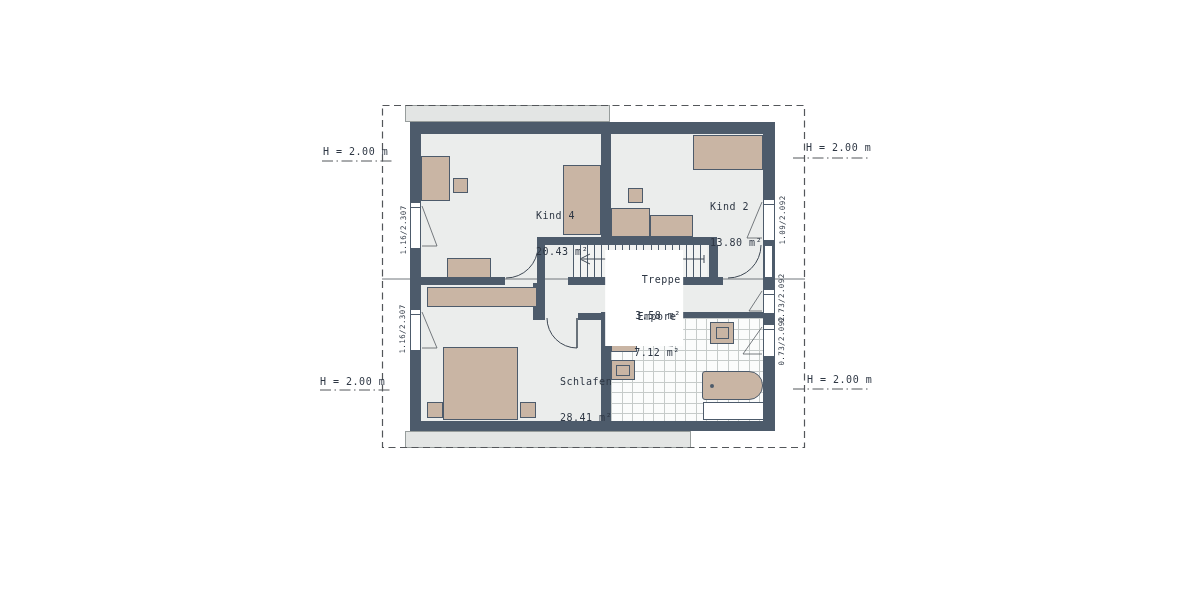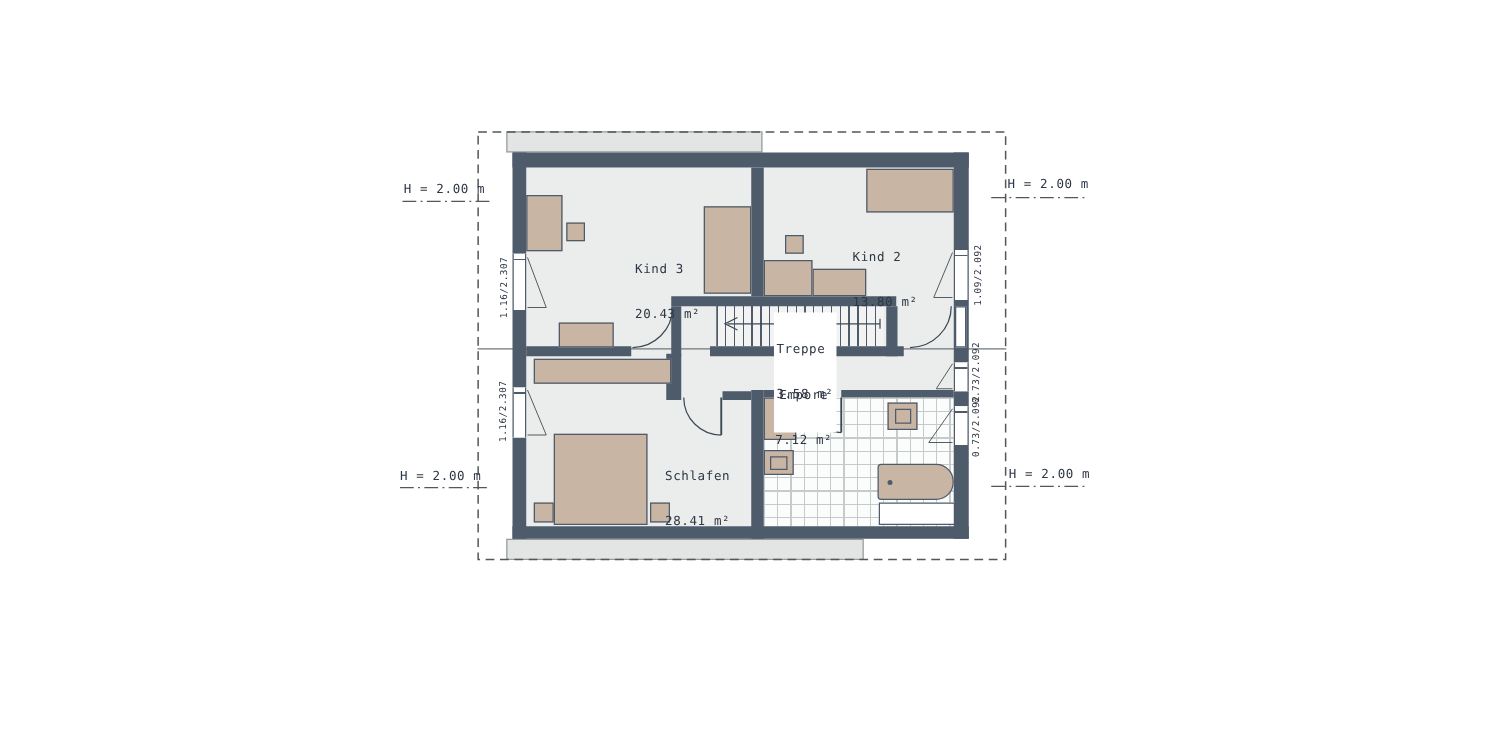--- a/index.html
+++ b/index.html
@@ -18,21 +18,21 @@
   svg.overlay{position:absolute;left:0;top:0;z-index:2;}
   .treads{background:#f2f3f2;
           background-image:repeating-linear-gradient(to right,var(--c-wall,#4d5b6b) 0,var(--c-wall,#4d5b6b) 1px,transparent 1px,transparent 7.05px);
           z-index:1;}
   .tiles{background:#fbfcfc;
          background-image:repeating-linear-gradient(to right,var(--c-tile_line,#c6cbca) 0,var(--c-tile_line,#c6cbca) 1px,transparent 1px,transparent 10.6px),
                           repeating-linear-gradient(to bottom,var(--c-tile_line,#c6cbca) 0,var(--c-tile_line,#c6cbca) 1px,transparent 1px,transparent 10.6px);
          z-index:1;}
   .lbl{position:absolute;z-index:6;color:var(--c-text,#2e3744);font-size:10px;line-height:12px;
        letter-spacing:0.5px;white-space:pre;}
-  .lbl span{display:block;}
+  .lbl span{display:block;margin-left:28px;}
   .chip{background:#fff;padding:0 2px;}
   .hlbl{position:absolute;z-index:6;color:var(--c-text,#2e3744);font-size:10px;letter-spacing:0.5px;white-space:pre;}
   .wlbl{position:absolute;z-index:6;color:var(--c-text,#2e3744);font-size:7.5px;letter-spacing:0.4px;
         transform:translate(-50%,-50%) rotate(-90deg);white-space:pre;}
   .leaf{background:#fff;border:1px solid var(--c-wall,#4d5b6b);z-index:5;}
   .inner{position:absolute;border:1px solid var(--c-wall,#4d5b6b);background:transparent;}
   .dot{position:absolute;width:4px;height:4px;border-radius:50%;background:var(--c-wall,#4d5b6b);}
 </style>
 </head>
 <body>
@@ -122,28 +122,28 @@
   </div>
   <div class="abs furn" style="left:710px;top:322px;width:24px;height:22px;">
     <div class="inner" style="left:5px;top:4px;width:11px;height:10px;"></div>
   </div>
   <div class="abs furn" style="left:702px;top:371px;width:61px;height:29px;border-radius:3px 14px 14px 3px;">
     <div class="dot" style="left:7px;top:12px;"></div>
   </div>
   <div class="abs leaf" style="left:703px;top:402px;width:61px;height:18px;border-width:1.5px;z-index:4;"></div>
 
   <div class="lbl" style="left:508px;top:186px;">
-    <span>Kind 3</span>
+    <span>Kind 4</span>
     <span>20.43 m²</span>
   </div>
   <div class="lbl" style="left:682px;top:177px;">
     <span>Kind 2</span>
     <span>13.80 m²</span>
   </div>
-  <div class="lbl chip" style="left:644px;top:250px;transform:translateX(-50%);text-align:left;z-index:6;">
+  <div class="lbl chip" style="left:644px;top:250px;transform:translateX(-50%);text-align:right;z-index:6;">
     <span>Treppe</span>
     <span>3.58 m²</span>
   </div>
   <div class="lbl" style="left:643px;top:287px;transform:translateX(-50%);text-align:center;">
     <span>Empore</span>
     <span>7.12 m²</span>
   </div>
   <div class="lbl" style="left:532px;top:352px;">
     <span>Schlafen</span>
     <span>28.41 m²</span>

